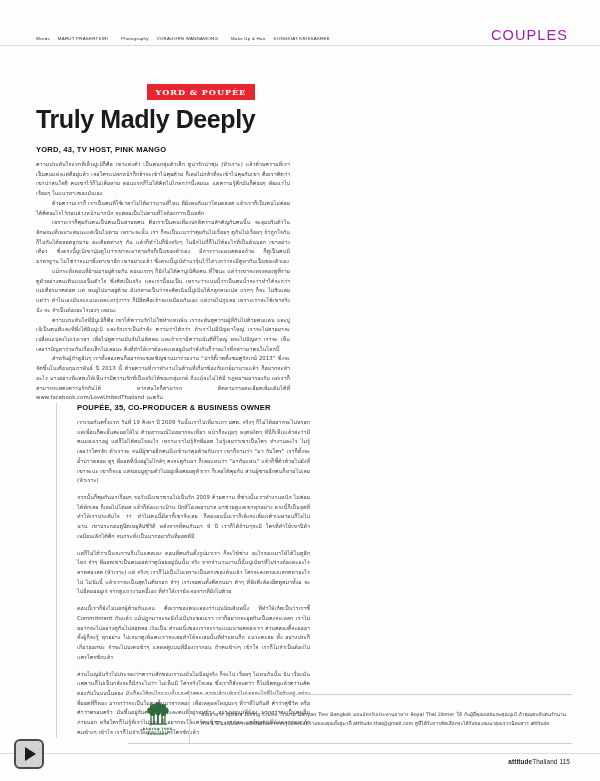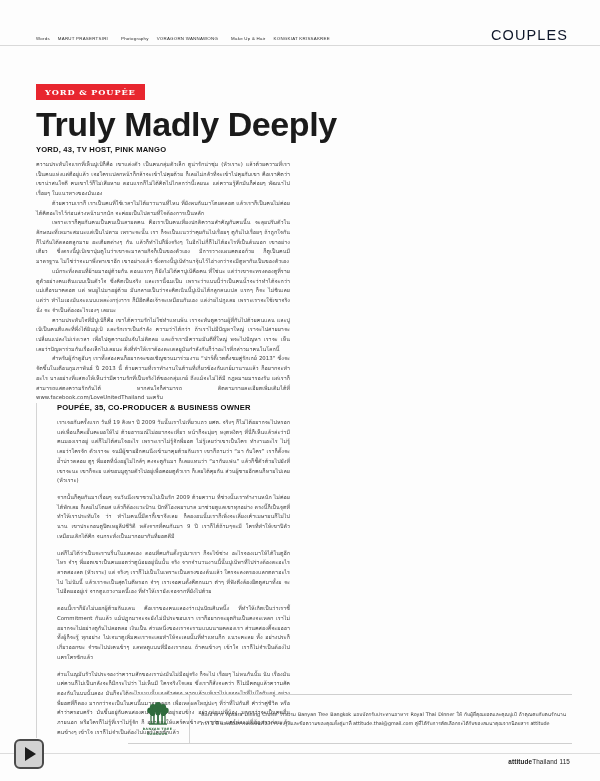--- a/index.html
+++ b/index.html
@@ -32,46 +32,46 @@
     letter-spacing: 0.25px;
     color: #2b2b2b;
     white-space: nowrap;
     padding-bottom: 4px;
     font-family: "Liberation Sans", sans-serif;
   }
   .credits .sep { display: inline-block; width: 5px; }
   .section-name {
     font-size: 14.5px;
     letter-spacing: 1.1px;
-    color: #0f172a;
+    color: #a21caf;
     font-family: "Liberation Sans", sans-serif;
     font-weight: 400;
     padding-bottom: 2px;
   }
 
   
   .title-block {
     position: absolute;
-    left: 36px; top: 80px;
+    left: 36px; top: 80px; text-align: right;
   }
   .kicker {
     display: inline-block;
     background: #e8262f;
     color: #ffffff;
     font-family: "DejaVu Serif", "Liberation Serif", serif;
     font-weight: bold;
     font-size: 8.2px;
     letter-spacing: 0.9px;
     padding: 3px 9px 3px 9px;
   }
   .headline {
     margin-top: 7px;
     font-family: "Liberation Sans", sans-serif;
     font-weight: bold;
-    font-size: 34px;
+    font-size: 25px;
     letter-spacing: -0.4px;
     color: #1b1b1b;
     line-height: 1;
   }
 
   
   .cols {
     position: absolute;
     left: 36px; right: 30px;
     top: 145px;
@@ -80,20 +80,21 @@
     gap: 0;
     flex-direction: column;
   }
   .col {
     width: 254px;
     position: relative;
   }
   .col.right {
     padding-left: 20px;
     border-left: 1px solid #d4d4d4;
+    margin-left: 20px;
   }
   .col-head {
     font-family: "Liberation Sans", sans-serif;
     font-weight: bold;
     font-size: 7.6px;
     letter-spacing: 0.2px;
     color: #111111;
     margin-bottom: 6px;
   }
   .body-text {

